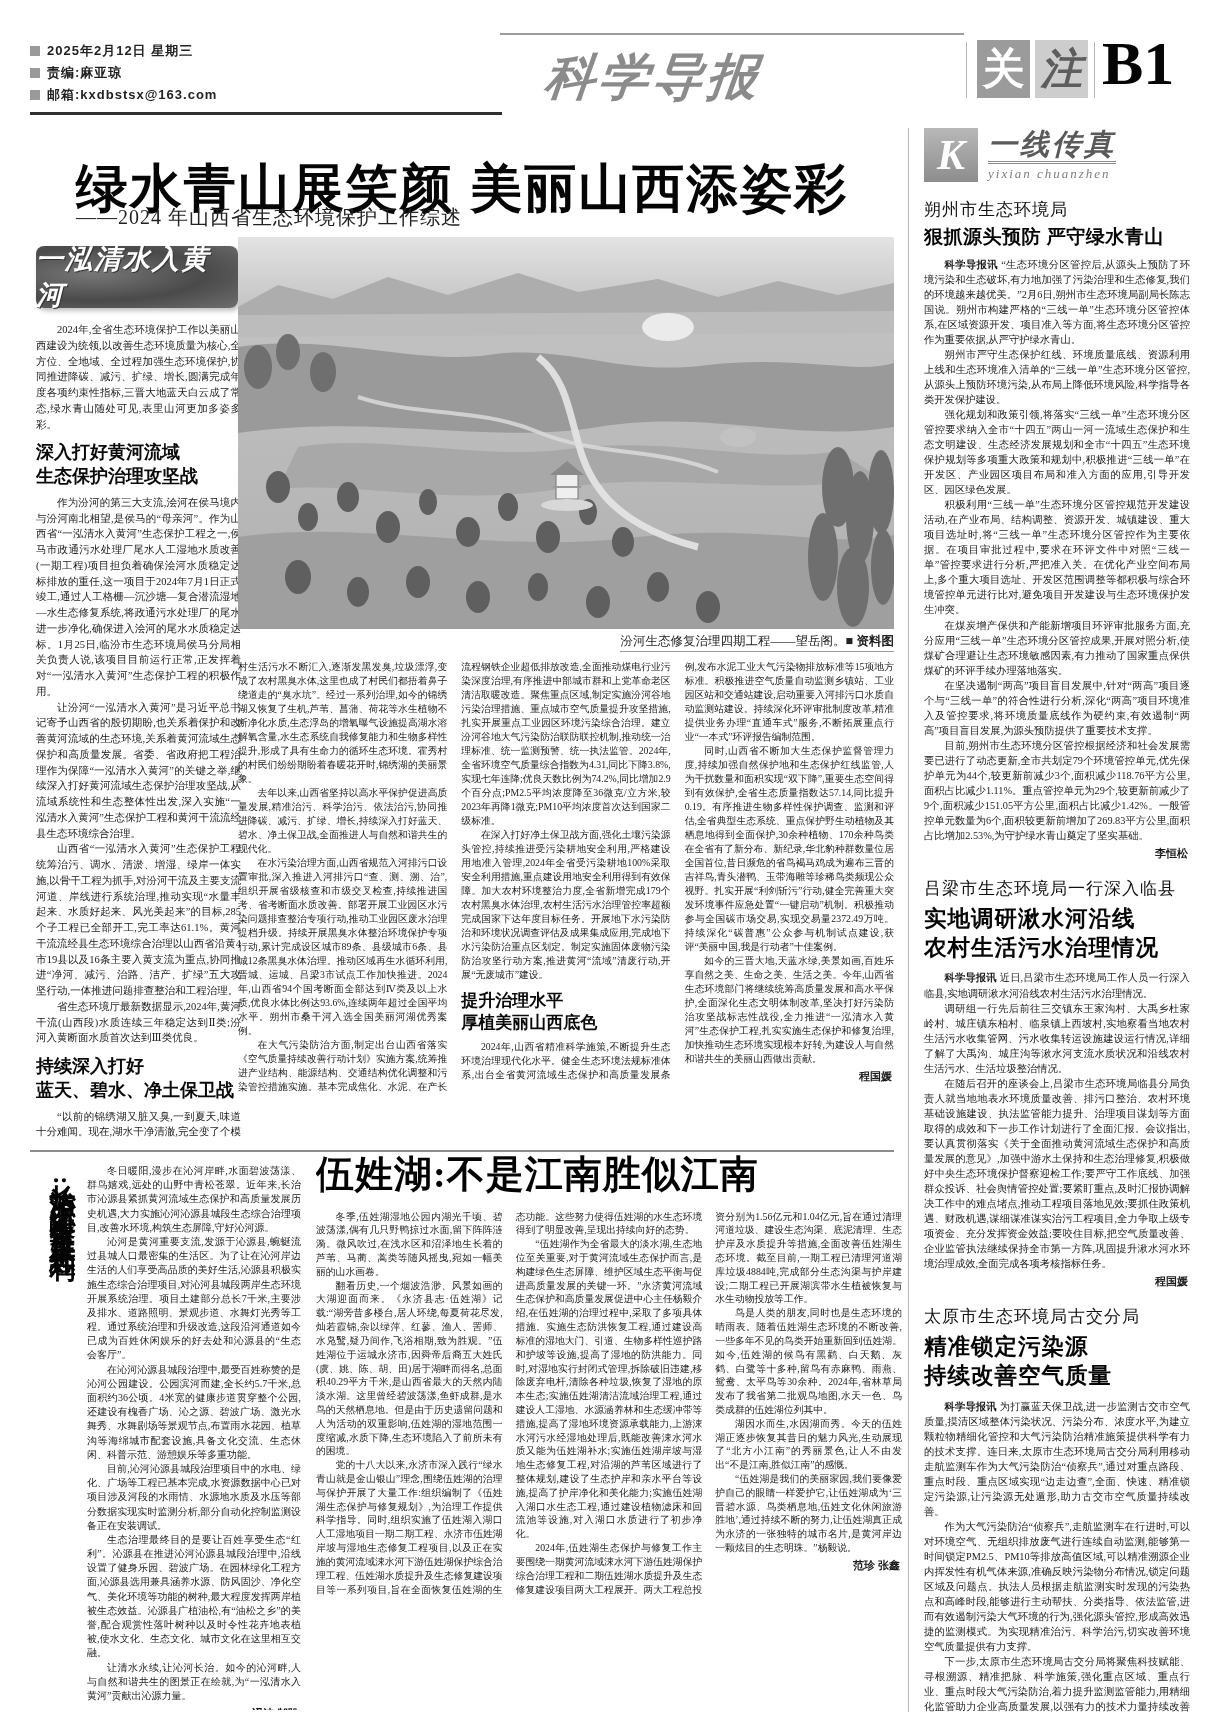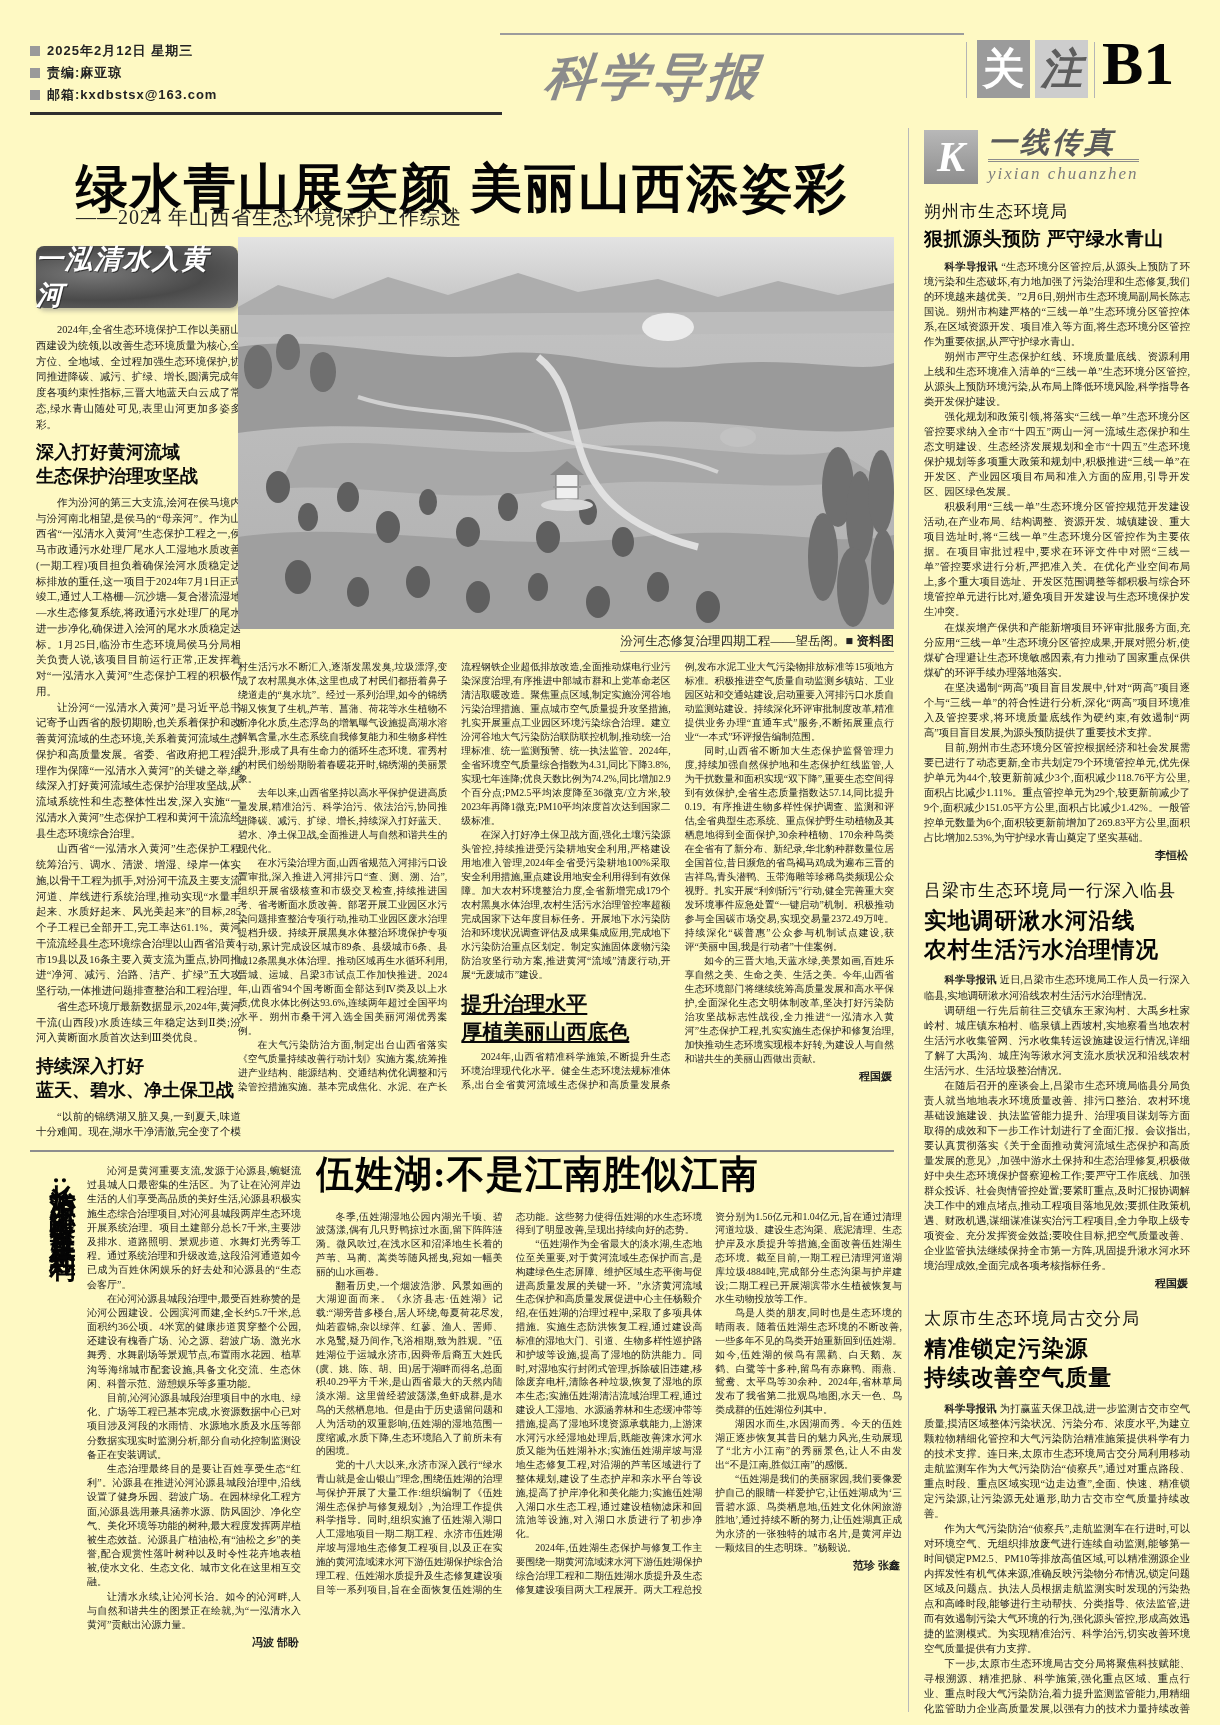--- a/index.html
+++ b/index.html
@@ -1,16 +1,16 @@
 <!DOCTYPE html>
 <html><head>
 <meta charset="utf-8">
 <style>
   html,body{margin:0;padding:0;background:#e8e6e2;}
-  #page{position:relative;width:1220px;height:1725px;margin:0 auto;background:#fef9c3;overflow:hidden;
+  #page{position:relative;width:1220px;height:1725px;margin:0 auto;background:#ffffff;overflow:hidden;
         font-family:"Liberation Serif","DejaVu Serif",serif;color:#1b1b1b;}
   .sans{font-family:"Liberation Sans","DejaVu Sans",sans-serif;}
   
   .hdr-left{position:absolute;left:30px;top:40px;width:472px;border-bottom:3px solid #2f2f2f;padding-bottom:6px;}
   .hdr-row{font-size:13px;font-weight:bold;line-height:22px;letter-spacing:1px;color:#222;display:flex;align-items:center;}
   .sq{display:inline-block;width:10px;height:10px;background:#9a9a9a;margin-right:7px;flex:0 0 auto;}
   .masthead{position:absolute;left:498px;top:44px;width:310px;text-align:center;font-size:50px;font-weight:bold;
             font-style:italic;color:#8b8b8b;transform:skewX(-6deg);letter-spacing:4px;}
   .topline-right{position:absolute;left:500px;top:33px;width:464px;height:2px;background:#9c9c9c;}
   .vline-a{position:absolute;left:966px;top:42px;width:1px;height:56px;background:#b5b5b5;}
@@ -34,33 +34,33 @@
   .para.cont{text-indent:0;}
   .lead-tag{font-family:"Liberation Sans","DejaVu Sans",sans-serif;font-weight:bold;}
   .sub-head{font-family:"Liberation Sans","DejaVu Sans",sans-serif;font-size:18px;line-height:1.32;
             font-weight:900;margin:9px 0 6px;white-space:pre-line;color:#0a0a0a;}
   .photo{position:absolute;left:238px;top:237px;width:656px;height:392px;background:#c9c9c9;}
   .caption{position:absolute;left:238px;top:633px;width:656px;text-align:right;font-size:12.5px;color:#222;}
   .caption .cap-line{border-bottom:1px solid #9a9a9a;padding-bottom:3px;}
   .caption b{font-family:"Liberation Sans","DejaVu Sans",sans-serif;}
   .flow3{position:absolute;left:238px;top:660px;width:656px;height:480px;overflow:hidden;
          column-count:3;column-gap:14px;font-size:9.8px;line-height:1.43;text-align:justify;}
-  .flow3 .sub-head{font-size:21px;margin:8px 0 5px;text-decoration:underline;}
+  .flow3 .sub-head{font-size:17px;margin:8px 0 5px;}
   .byline{text-align:right;font-weight:bold;font-size:11px;margin:3px 2px 0 0;font-family:"Liberation Sans","DejaVu Sans",sans-serif;}
   .main-divider{position:absolute;left:30px;top:1150px;width:864px;height:2px;background:#8d8d8d;}
   
   .side-divider{position:absolute;left:908px;top:128px;width:1px;height:1584px;background:#b9b9b9;}
   .sidebar{position:absolute;left:924px;top:128px;width:266px;height:1588px;overflow:hidden;}
   .side-logo{display:flex;align-items:flex-end;margin-bottom:10px;}
   .kbox{width:54px;height:54px;background:linear-gradient(#b8b8b8,#8d8d8d);color:#fff;font-size:42px;font-weight:bold;
         font-style:italic;text-align:center;line-height:54px;flex:0 0 auto;}
   .side-logo-text{margin-left:10px;}
   .side-logo-title{font-size:29px;font-weight:900;font-style:italic;color:#5a5a5a;letter-spacing:3px;
                    border-bottom:3px double #8c8c8c;padding-bottom:2px;line-height:1;}
-  .side-logo-pinyin{font-size:17px;font-style:italic;color:#7c7c7c;letter-spacing:2px;margin-top:2px;}
+  .side-logo-pinyin{font-size:13px;font-style:italic;color:#7c7c7c;letter-spacing:2px;margin-top:2px;}
   .kicker{font-size:17px;letter-spacing:1px;color:#111;margin:16px 0 4px;}
   .side-headline{font-family:"Liberation Sans","DejaVu Sans",sans-serif;font-weight:900;color:#060606;
                  white-space:pre-line;margin:2px 0 8px;}
   .side-headline.one{font-size:19px;line-height:1.25;letter-spacing:.5px;}
   .side-headline.two{font-size:22.5px;line-height:1.3;letter-spacing:1px;}
   .side-body{font-size:10.3px;line-height:1.46;text-align:justify;}
   
   .bl-wrap{position:absolute;left:33px;top:1164px;width:268px;height:546px;display:flex;overflow:hidden;}
   .bl-title{writing-mode:vertical-rl;font-size:26px;font-weight:900;letter-spacing:3px;line-height:1.3;
             width:46px;flex:0 0 auto;color:#050505;}
@@ -247,20 +247,21 @@
             <p class="para">下一步,太原市生态环境局古交分局将聚焦科技赋能、寻根溯源、精准把脉、科学施策,强化重点区域、重点行业、重点时段大气污染防治,着力提升监测监管能力,用精细化监管助力企业高质量发展,以强有力的技术力量持续改善古交市空气环境质量,让污染防治更精准、更科学,全力打好“蓝天保卫战”。</p>
           </div>
         </div>
       </div>
   </div>
 
   <div class="bl-wrap">
     <div class="bl-title">长治沁源:沁河蝶变 百姓乐享生态『红利』</div>
     <div class="bl-body">
       <div>
+          <p class="para">冬日暖阳,漫步在沁河岸畔,水面碧波荡漾、群鸟嬉戏,远处的山野中青松苍翠。近年来,长治市沁源县紧抓黄河流域生态保护和高质量发展历史机遇,大力实施沁河沁源县城段生态综合治理项目,改善水环境,构筑生态屏障,守好沁河源。</p>
           <p class="para">沁河是黄河重要支流,发源于沁源县,蜿蜒流过县城人口最密集的生活区。为了让在沁河岸边生活的人们享受高品质的美好生活,沁源县积极实施生态综合治理项目,对沁河县城段两岸生态环境开展系统治理。项目土建部分总长7千米,主要涉及排水、道路照明、景观步道、水舞灯光秀等工程。通过系统治理和升级改造,这段沿河通道如今已成为百姓休闲娱乐的好去处和沁源县的“生态会客厅”。</p>
           <p class="para">在沁河沁源县城段治理中,最受百姓称赞的是沁河公园建设。公园滨河而建,全长约5.7千米,总面积约36公顷。4米宽的健康步道贯穿整个公园,还建设有槐香广场、沁之源、碧波广场、激光水舞秀、水舞剧场等景观节点,布置雨水花园、植草沟等海绵城市配套设施,具备文化交流、生态休闲、科普示范、游憩娱乐等多重功能。</p>
           <p class="para">目前,沁河沁源县城段治理项目中的水电、绿化、广场等工程已基本完成,水资源数据中心已对项目涉及河段的水雨情、水源地水质及水压等部分数据实现实时监测分析,部分自动化控制监测设备正在安装调试。</p>
           <p class="para">生态治理最终目的是要让百姓享受生态“红利”。沁源县在推进沁河沁源县城段治理中,沿线设置了健身乐园、碧波广场。在园林绿化工程方面,沁源县选用兼具涵养水源、防风固沙、净化空气、美化环境等功能的树种,最大程度发挥两岸植被生态效益。沁源县广植油松,有“油松之乡”的美誉,配合观赏性落叶树种以及时令性花卉地表植被,使水文化、生态文化、城市文化在这里相互交融。</p>
           <p class="para">让清水永续,让沁河长治。如今的沁河畔,人与自然和谐共生的图景正在绘就,为“一泓清水入黄河”贡献出沁源力量。</p>
         </div>
       <div class="byline">冯波 郜盼</div>
     </div>
   </div>
 

